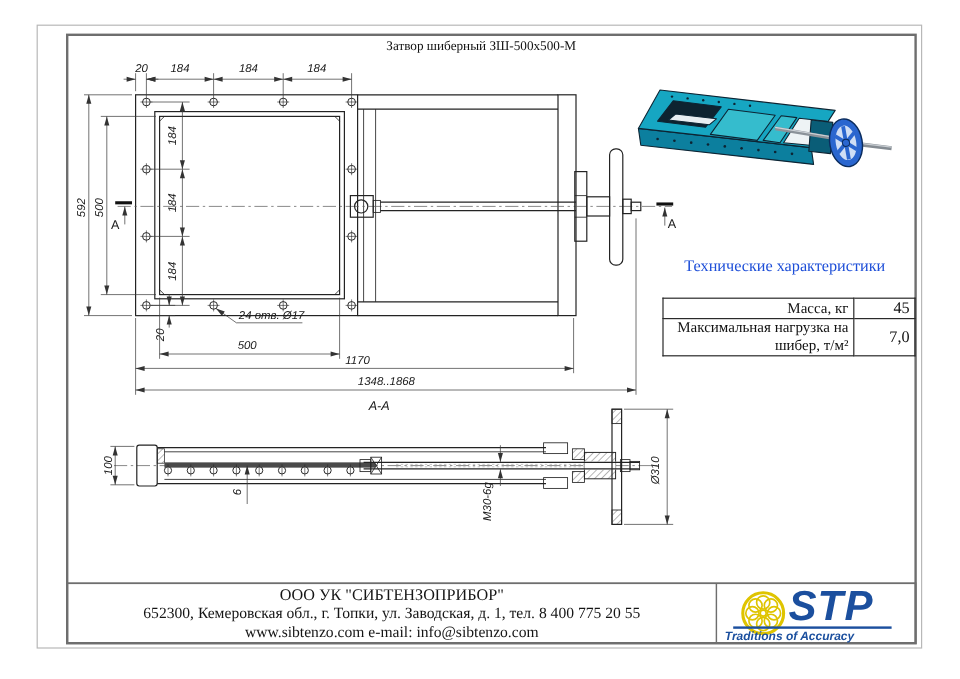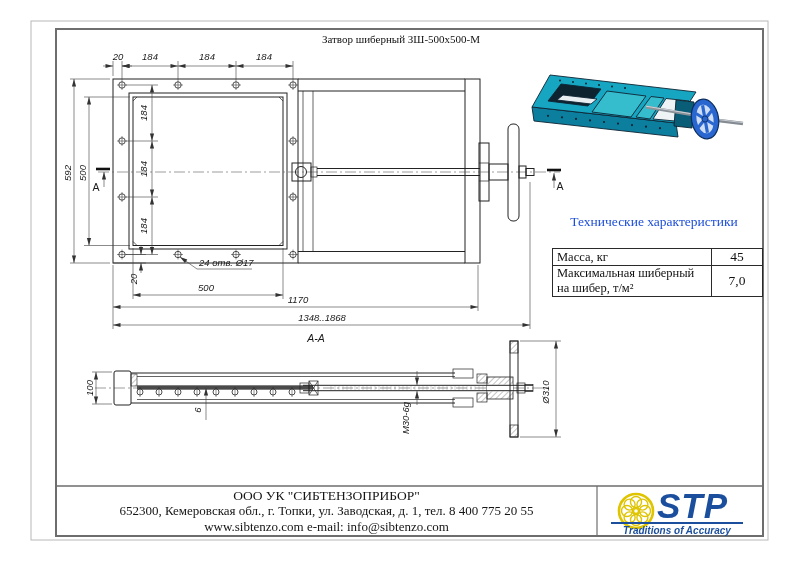--- a/index.html
+++ b/index.html
@@ -2,32 +2,32 @@
 <html><head>
 <meta charset="utf-8">
 <style>
   html,body{margin:0;padding:0;background:#fff;}
   .page{position:relative;width:800px;height:566px;background:#fff;
         font-family:"Liberation Serif",serif;overflow:hidden;}
   .abs{position:absolute;}
   .title{left:56px;top:33px;width:690px;text-align:center;font-size:11px;color:#111;}
   .specs-heading{left:552px;top:214px;width:204px;text-align:center;font-size:13.5px;color:#1d4ed8;}
   table.specs{position:absolute;left:552px;top:248px;border-collapse:collapse;}
-  table.specs td{border:1px solid #2a2a2a;color:#111;padding:0 4px;}
+  table.specs td{border:1px solid #2a2a2a;color:#111;padding:0 4px;text-align:right;}
   td.sl{width:150px;font-size:12.5px;line-height:1.2;}
   td.sv{width:42px;text-align:center;font-size:13.5px;}
   .footer-line{left:56px;width:541px;text-align:center;color:#151515;}
   .f1{top:488px;font-size:13.5px;}
   .f2{top:503px;font-size:13px;}
   .f3{top:519px;font-size:13px;}
   .logo-blue{color:#1b4f9e;}
   .stp{left:657px;top:486px;font-size:35px;font-weight:bold;font-style:italic;
        font-family:"Liberation Sans",sans-serif;letter-spacing:1px;}
   .stp-rule{left:611px;top:522px;width:132px;height:2px;background:#1b4f9e;}
-  .stp-tag{left:604px;top:525px;width:146px;text-align:center;font-size:10px;font-weight:bold;
+  .stp-tag{left:604px;top:525px;width:146px;text-align:left;font-size:10px;font-weight:bold;
            font-style:italic;font-family:"Liberation Sans",sans-serif;}
   svg text{font-family:"Liberation Sans",sans-serif;}
   .dimtxt{font-size:9.5px;font-style:italic;fill:#1a1a1a;}
   .cuttxt{font-size:10.5px;fill:#1a1a1a;}
   .sectxt{font-size:10.5px;font-style:italic;fill:#1a1a1a;}
   .ln{stroke:#232323;stroke-width:1;fill:none;}
   .lnt{stroke:#232323;stroke-width:0.7;fill:none;}
   .dim{stroke:#3c3c3c;stroke-width:0.6;fill:none;}
   .cl{stroke:#5a5a5a;stroke-width:0.6;fill:none;stroke-dasharray:11 3 2 3;}
   .thick{stroke:#111;stroke-width:2.6;fill:none;}
@@ -316,21 +316,21 @@
 <div class="abs title">Затвор шиберный ЗШ-500х500-М</div>
 
 <div class="abs specs-heading">Технические характеристики</div>
 <table class="specs">
   <tbody>
         <tr>
     <td class="sl">Масса, кг</td>
     <td class="sv">45</td>
   </tr>
   <tr>
-    <td class="sl">Максимальная шиберный на шибер, т/м²</td>
+    <td class="sl">Максимальная нагрузка на шибер, т/м²</td>
     <td class="sv">7,0</td>
   </tr>
 </tbody>
     </table>
 
 <div class="abs footer-line f1">ООО УК "СИБТЕНЗОПРИБОР"</div>
 <div class="abs footer-line f2">652300, Кемеровская обл., г. Топки, ул. Заводская, д. 1, тел. 8 400 775 20 55</div>
 <div class="abs footer-line f3">www.sibtenzo.com e-mail: info@sibtenzo.com</div>
 
 <div class="abs stp logo-blue">STP</div>

